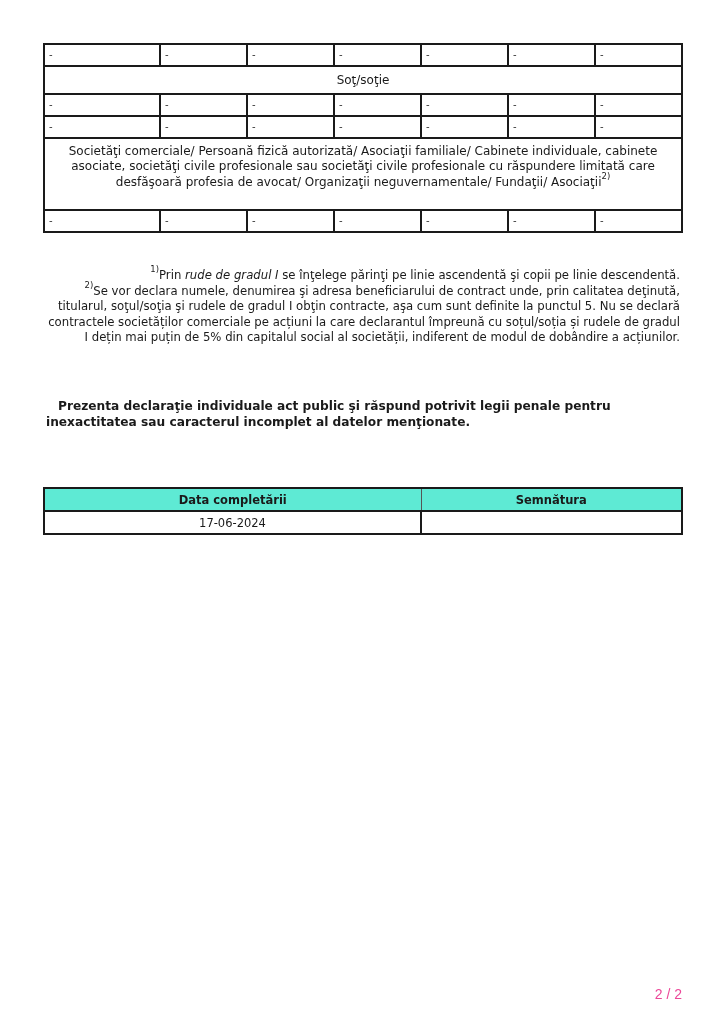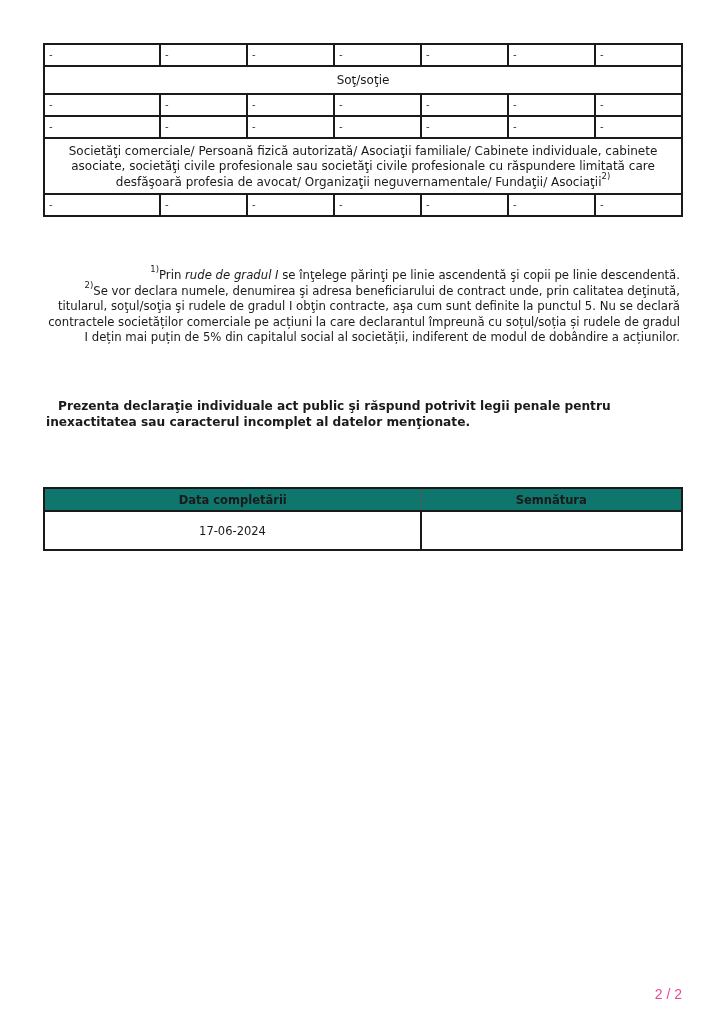--- a/index.html
+++ b/index.html
@@ -4,33 +4,33 @@
 <style>
   html, body { margin: 0; padding: 0; background: #ffffff; }
   body { width: 724px; height: 1024px; position: relative; overflow: hidden;
          font-family: "DejaVu Sans", sans-serif; color: #1a1a1a; }
   .doc-table { position: absolute; left: 43px; top: 43px; width: 638px;
                border-collapse: collapse; border: 2px solid #1a1a1a; table-layout: fixed; }
   .doc-table td { border: 2px solid #1a1a1a; padding: 0 4px; font-size: 11.5px;
                   height: 20px; vertical-align: middle; line-height: 14px; }
   .doc-table td.dash { font-size: 10px; color: #333; }
   .doc-table tr.section td { height: 26px; font-size: 12px; text-align: center; }
-  .doc-table tr.section.tall td { height: 52px; padding-top: 2px; padding-bottom: 0; line-height: 15.5px; }
+  .doc-table tr.section.tall td { height: 52px; padding-top: 2px; padding-bottom: 16px; line-height: 15.5px; }
   sup { font-size: 8.5px; line-height: 0; position: relative; top: -2px; vertical-align: super; }
   .notes { position: absolute; left: 46px; top: 268px; width: 634px; font-size: 11.7px; line-height: 15.5px; text-align: right; }
   .notes p { margin: 0; }
   .notes .indent { padding-left: 10px; }
   .declaration { position: absolute; left: 46px; top: 398px; width: 634px; font-size: 12.2px;
                  font-weight: bold; line-height: 16px; }
   .declaration p { margin: 0; text-indent: 12px; }
   .sign-table { position: absolute; left: 43px; top: 487px; width: 638px; border-collapse: collapse;
                 border: 2px solid #1a1a1a; table-layout: fixed; }
-  .sign-table th { background: #0f766e; border: 1px solid #555; font-size: 11.5px; height: 21px;
+  .sign-table th { background: #5eead4; border: 1px solid #555; font-size: 11.5px; height: 21px;
                    font-weight: bold; text-align: center; padding: 0; }
-  .sign-table td { border: 2px solid #1a1a1a; font-size: 11.5px; height: 21px; text-align: center; padding: 8px; }
+  .sign-table td { border: 2px solid #1a1a1a; font-size: 11.5px; height: 21px; text-align: center; padding: 0; }
   .page-num { position: absolute; right: 42px; top: 986px; font-family: "Liberation Sans", sans-serif;
               font-size: 14px; color: #ec4899; }
 </style>
 </head>
 <body>
 
 <table class="doc-table">
   <colgroup>
     <col style="width:116px">
       <col style="width:87px">

